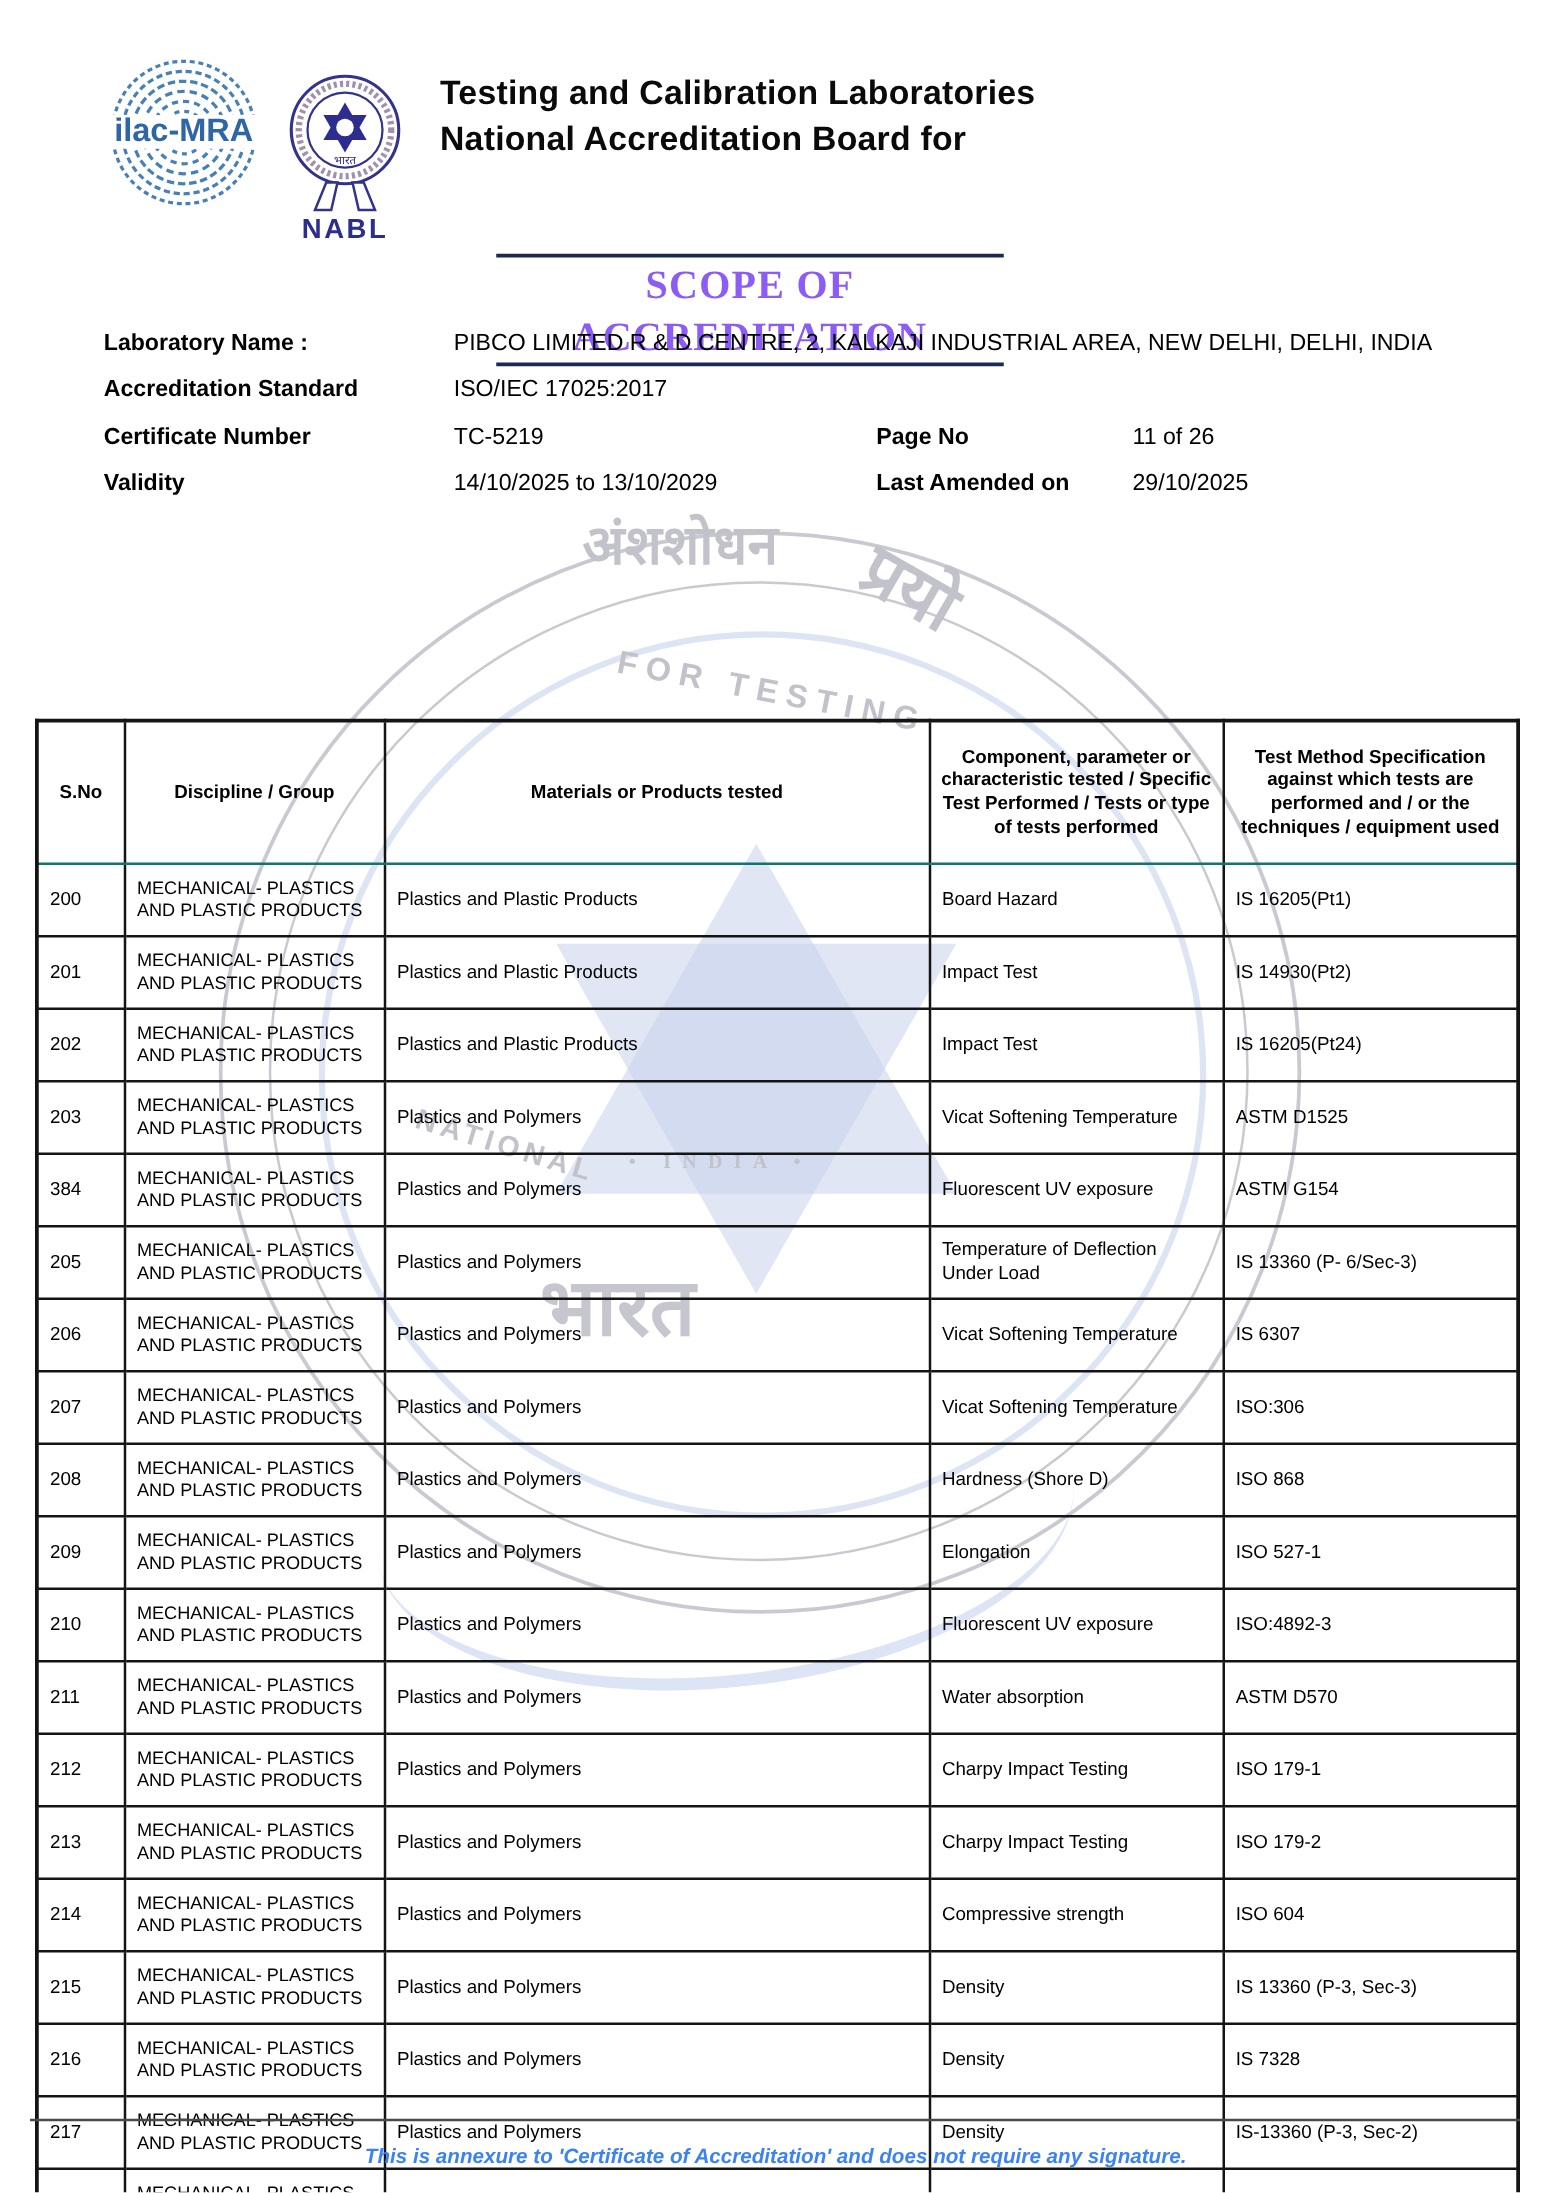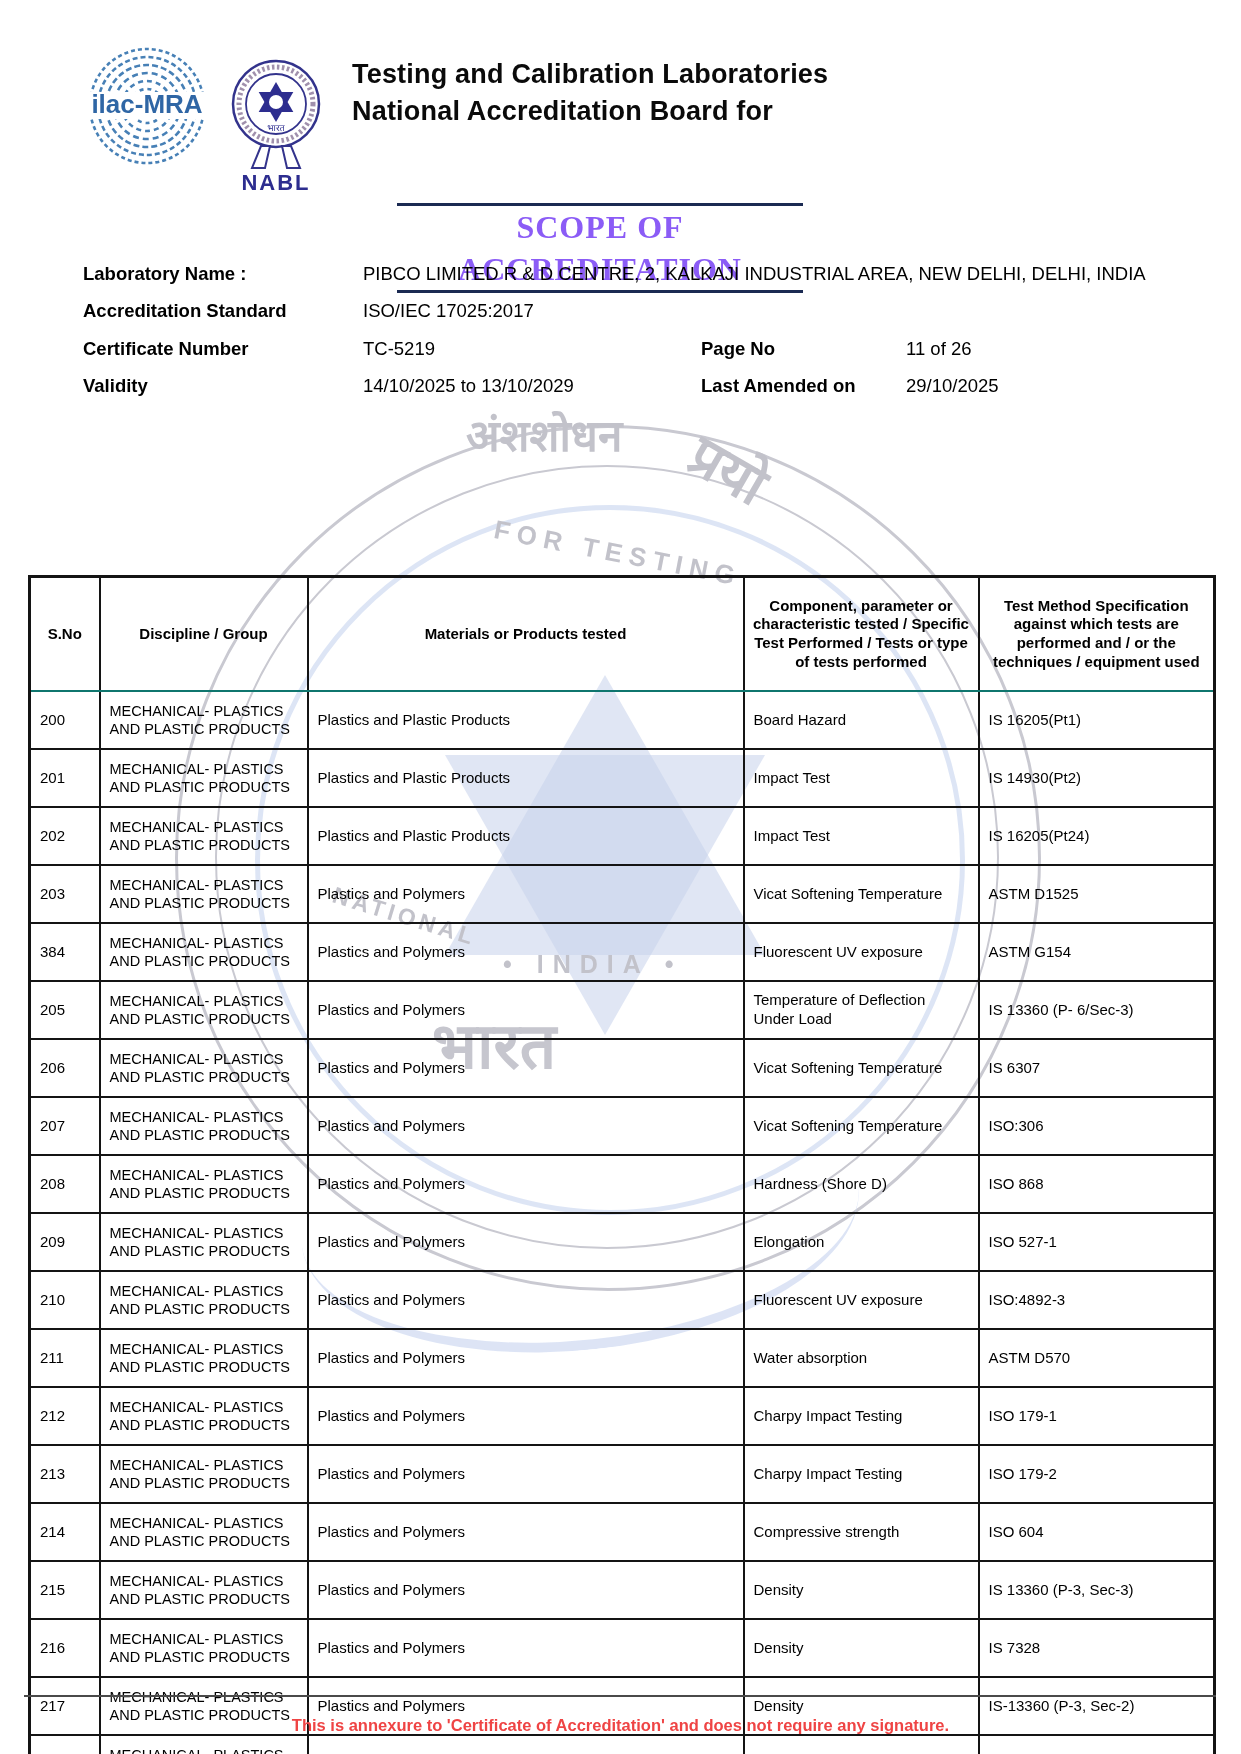--- a/index.html
+++ b/index.html
@@ -18,21 +18,21 @@
   .wm-c1{left:175px;top:425px;width:860px;height:860px;}
   .wm-c2{left:215px;top:465px;width:780px;height:780px;border-width:2px;}
   .wm-c3{left:255px;top:505px;width:700px;height:700px;border:5px solid #d2dcf1;opacity:.75;}
   .wm-ribbon{position:absolute;left:300px;top:1080px;width:560px;height:260px;border-radius:50%;
     border-bottom:10px solid #cfdaf2;opacity:.7;transform:rotate(-6deg);border-top:none;}
   .wm-text{position:absolute;color:#c2c2ca;font-weight:bold;white-space:nowrap;}
   .wm-hindi1{left:418px;top:404px;font-size:44px;margin-left:48px;}
   .wm-hindi2{left:690px;top:430px;font-size:56px;transform:rotate(30deg);}
   .wm-fortesting{left:492px;top:538px;font-size:26px;letter-spacing:7px;transform:rotate(11deg);}
   .wm-national{left:330px;top:903px;font-size:23px;letter-spacing:4px;transform:rotate(17deg);}
-  .wm-india{left:503px;top:950px;font-size:25px;letter-spacing:9px;}
+  .wm-india{left:503px;top:921px;font-size:16px;letter-spacing:9px;font-family:Liberation Serif, serif;}
   .wm-bharat{left:432px;top:1000px;font-size:64px;color:#c6c6ce;}
   .wm-star{position:absolute;left:420px;top:665px;}
   
   .brand{position:absolute;top:44px;left:86px;display:flex;gap:22px;z-index:1;}
   .org-title{position:absolute;top:56px;left:352px;z-index:1;font-weight:bold;font-size:27px;line-height:37px;color:#0a0a0a;letter-spacing:0.2px;}
   .scope-block{position:absolute;top:203px;left:397px;width:406px;text-align:center;z-index:1;}
   .scope-line{border-top:3px solid #1b2a52;}
   .scope-title{font-family:"Liberation Serif",serif;font-weight:bold;font-size:32px;line-height:42px;letter-spacing:1px;color:#8b5cf6;}
   
   .info{position:absolute;top:262px;left:83px;width:1086px;z-index:1;
@@ -47,21 +47,21 @@
   .scope-table{border-width:3px;}
   .scope-table thead th{border-bottom:2px solid #0f766e;}
   .scope-table th{font-size:15px;font-weight:bold;text-align:center;vertical-align:middle;
     padding:6px 8px;height:100px;line-height:1.25;}
   .scope-table td{font-size:15px;text-align:left;vertical-align:middle;
     padding:5px 9px;height:46px;line-height:1.25;}
   .scope-table td.c-discipline{font-size:14.5px;}
   
   .footer-line{position:absolute;top:1695px;left:24px;width:1192px;border-top:2px solid #4a4a4a;z-index:1;}
   .footer-note{position:absolute;top:1716px;left:0;width:100%;text-align:center;z-index:1;
-    font-weight:bold;font-size:16.5px;color:#ef4444;}
+    font-weight:bold;font-style:italic;font-size:16.5px;color:#3b82f6;}
 </style>
 </head>
 <body>
 
 <div class="page">
 
   <div class="watermark">
     <div class="wm-circle wm-c1"></div>
     <div class="wm-circle wm-c2"></div>
     <div class="wm-circle wm-c3"></div>

